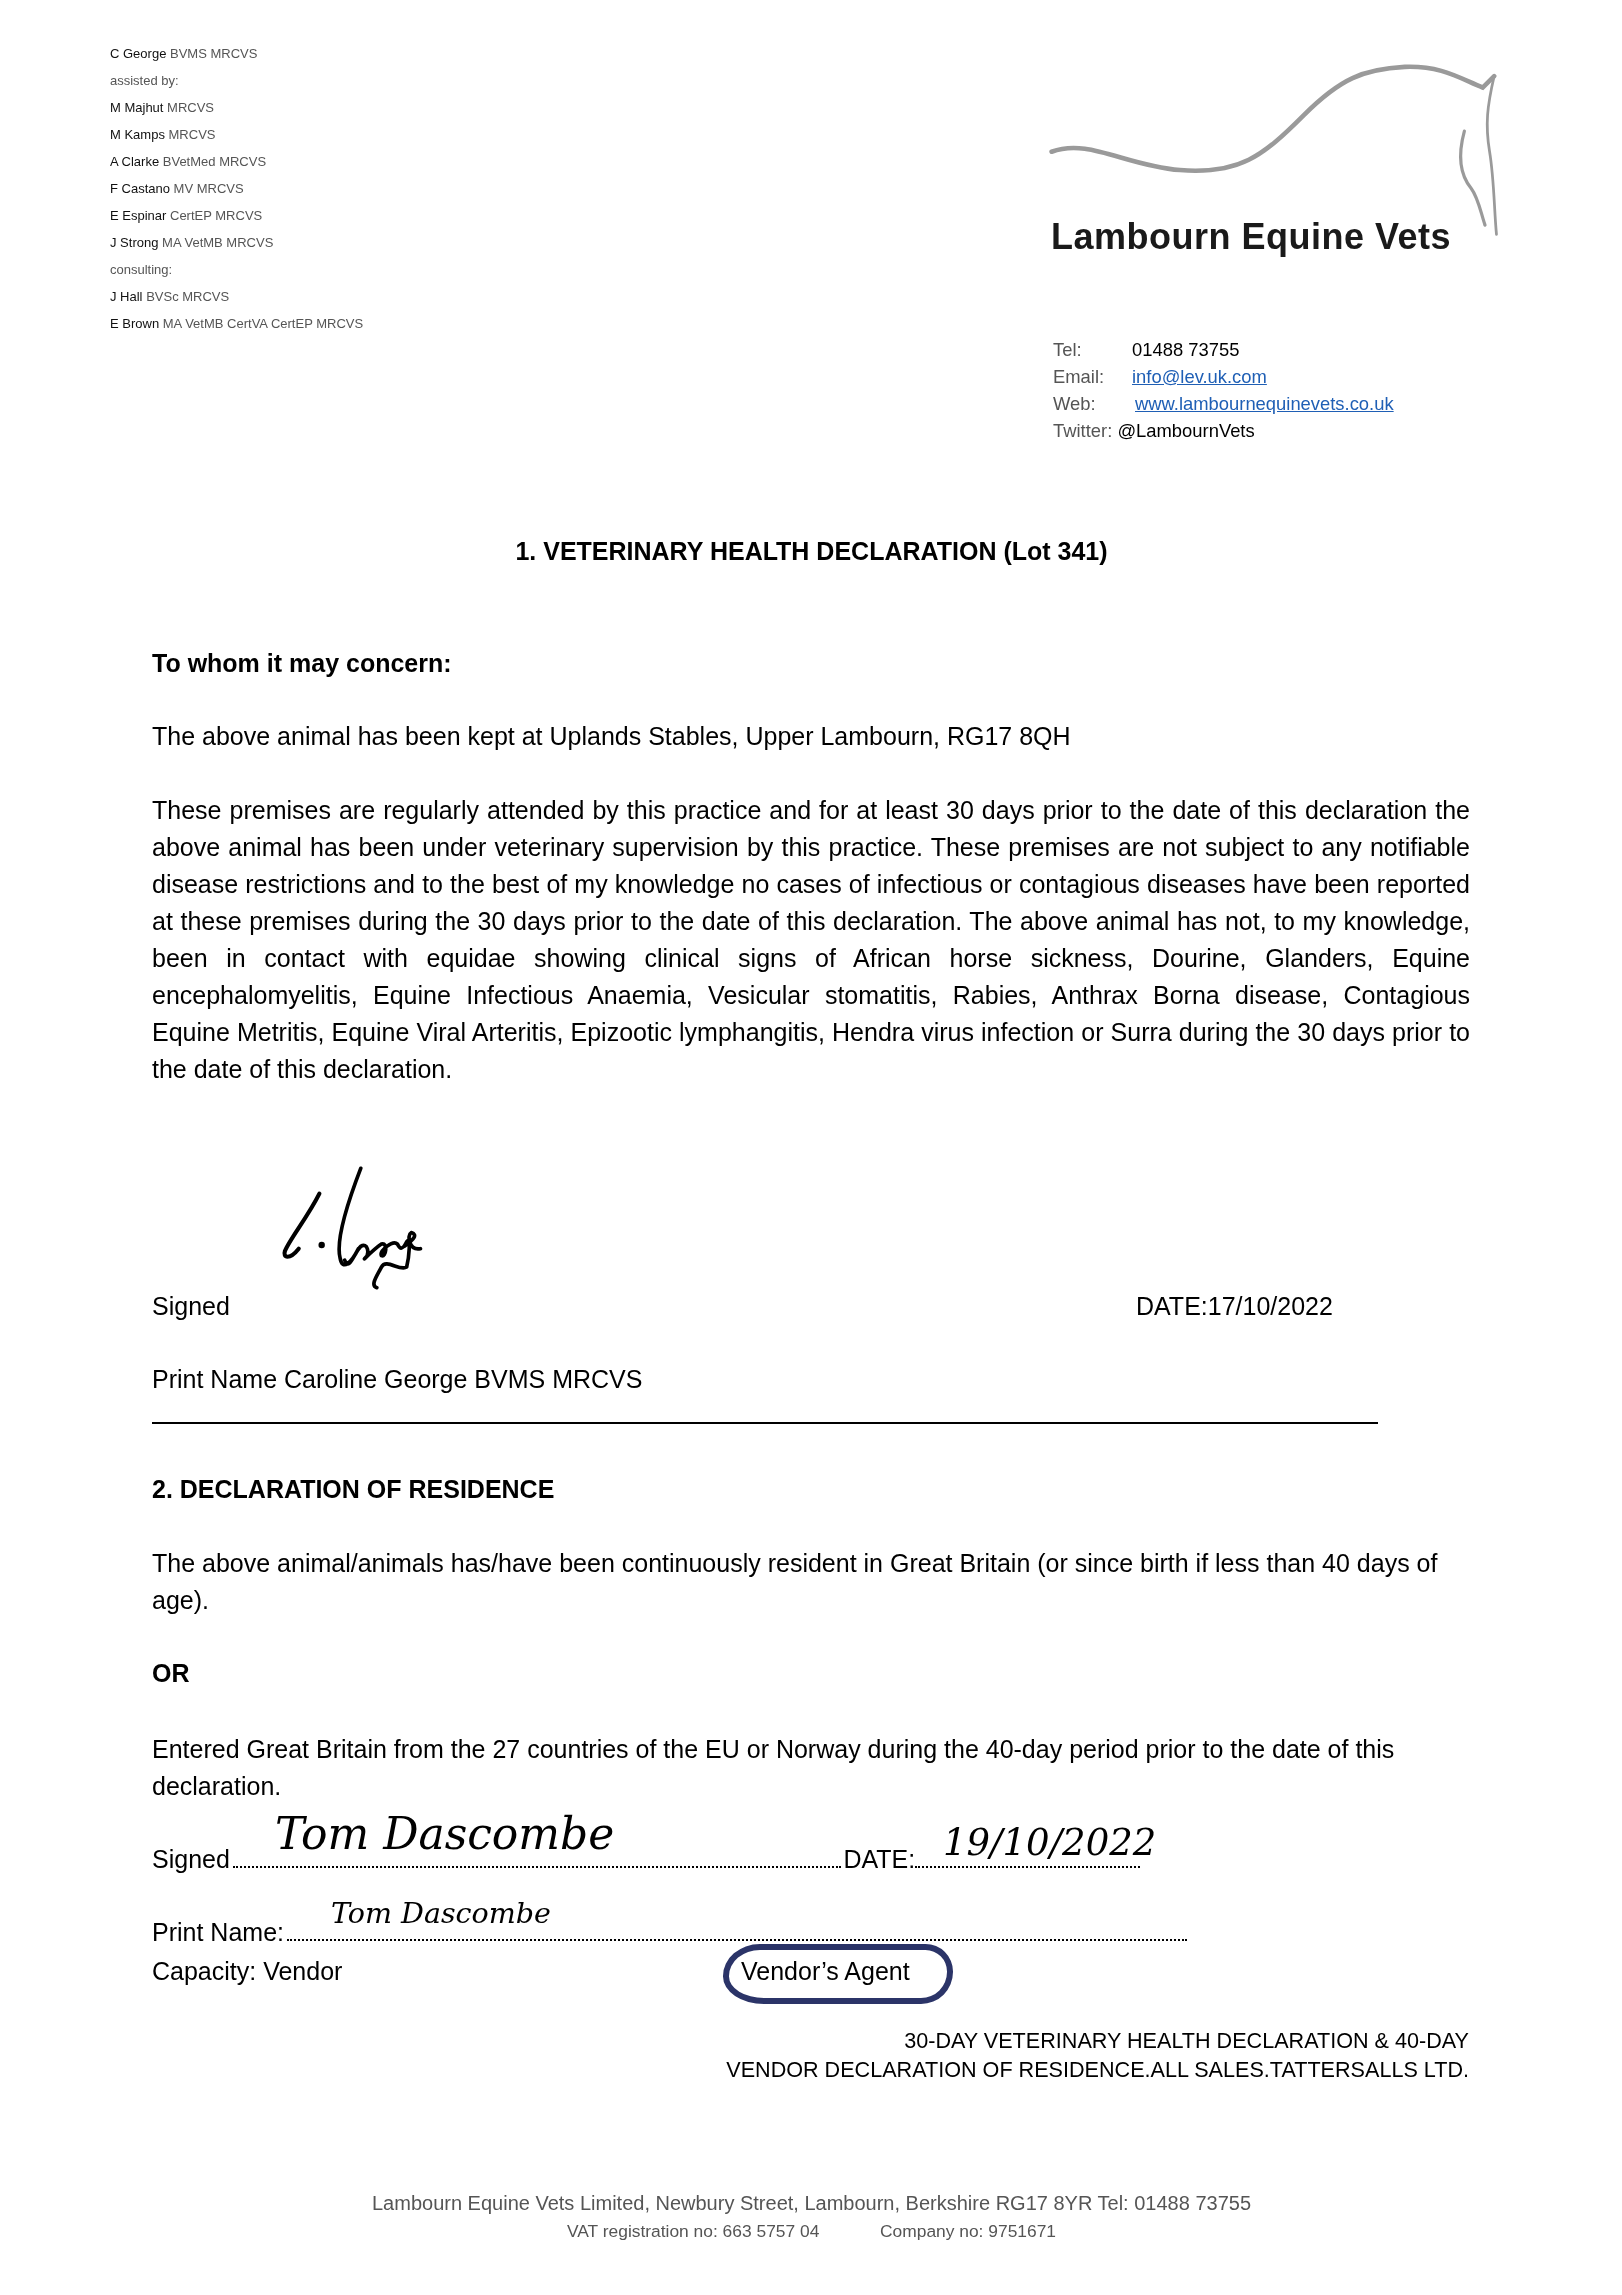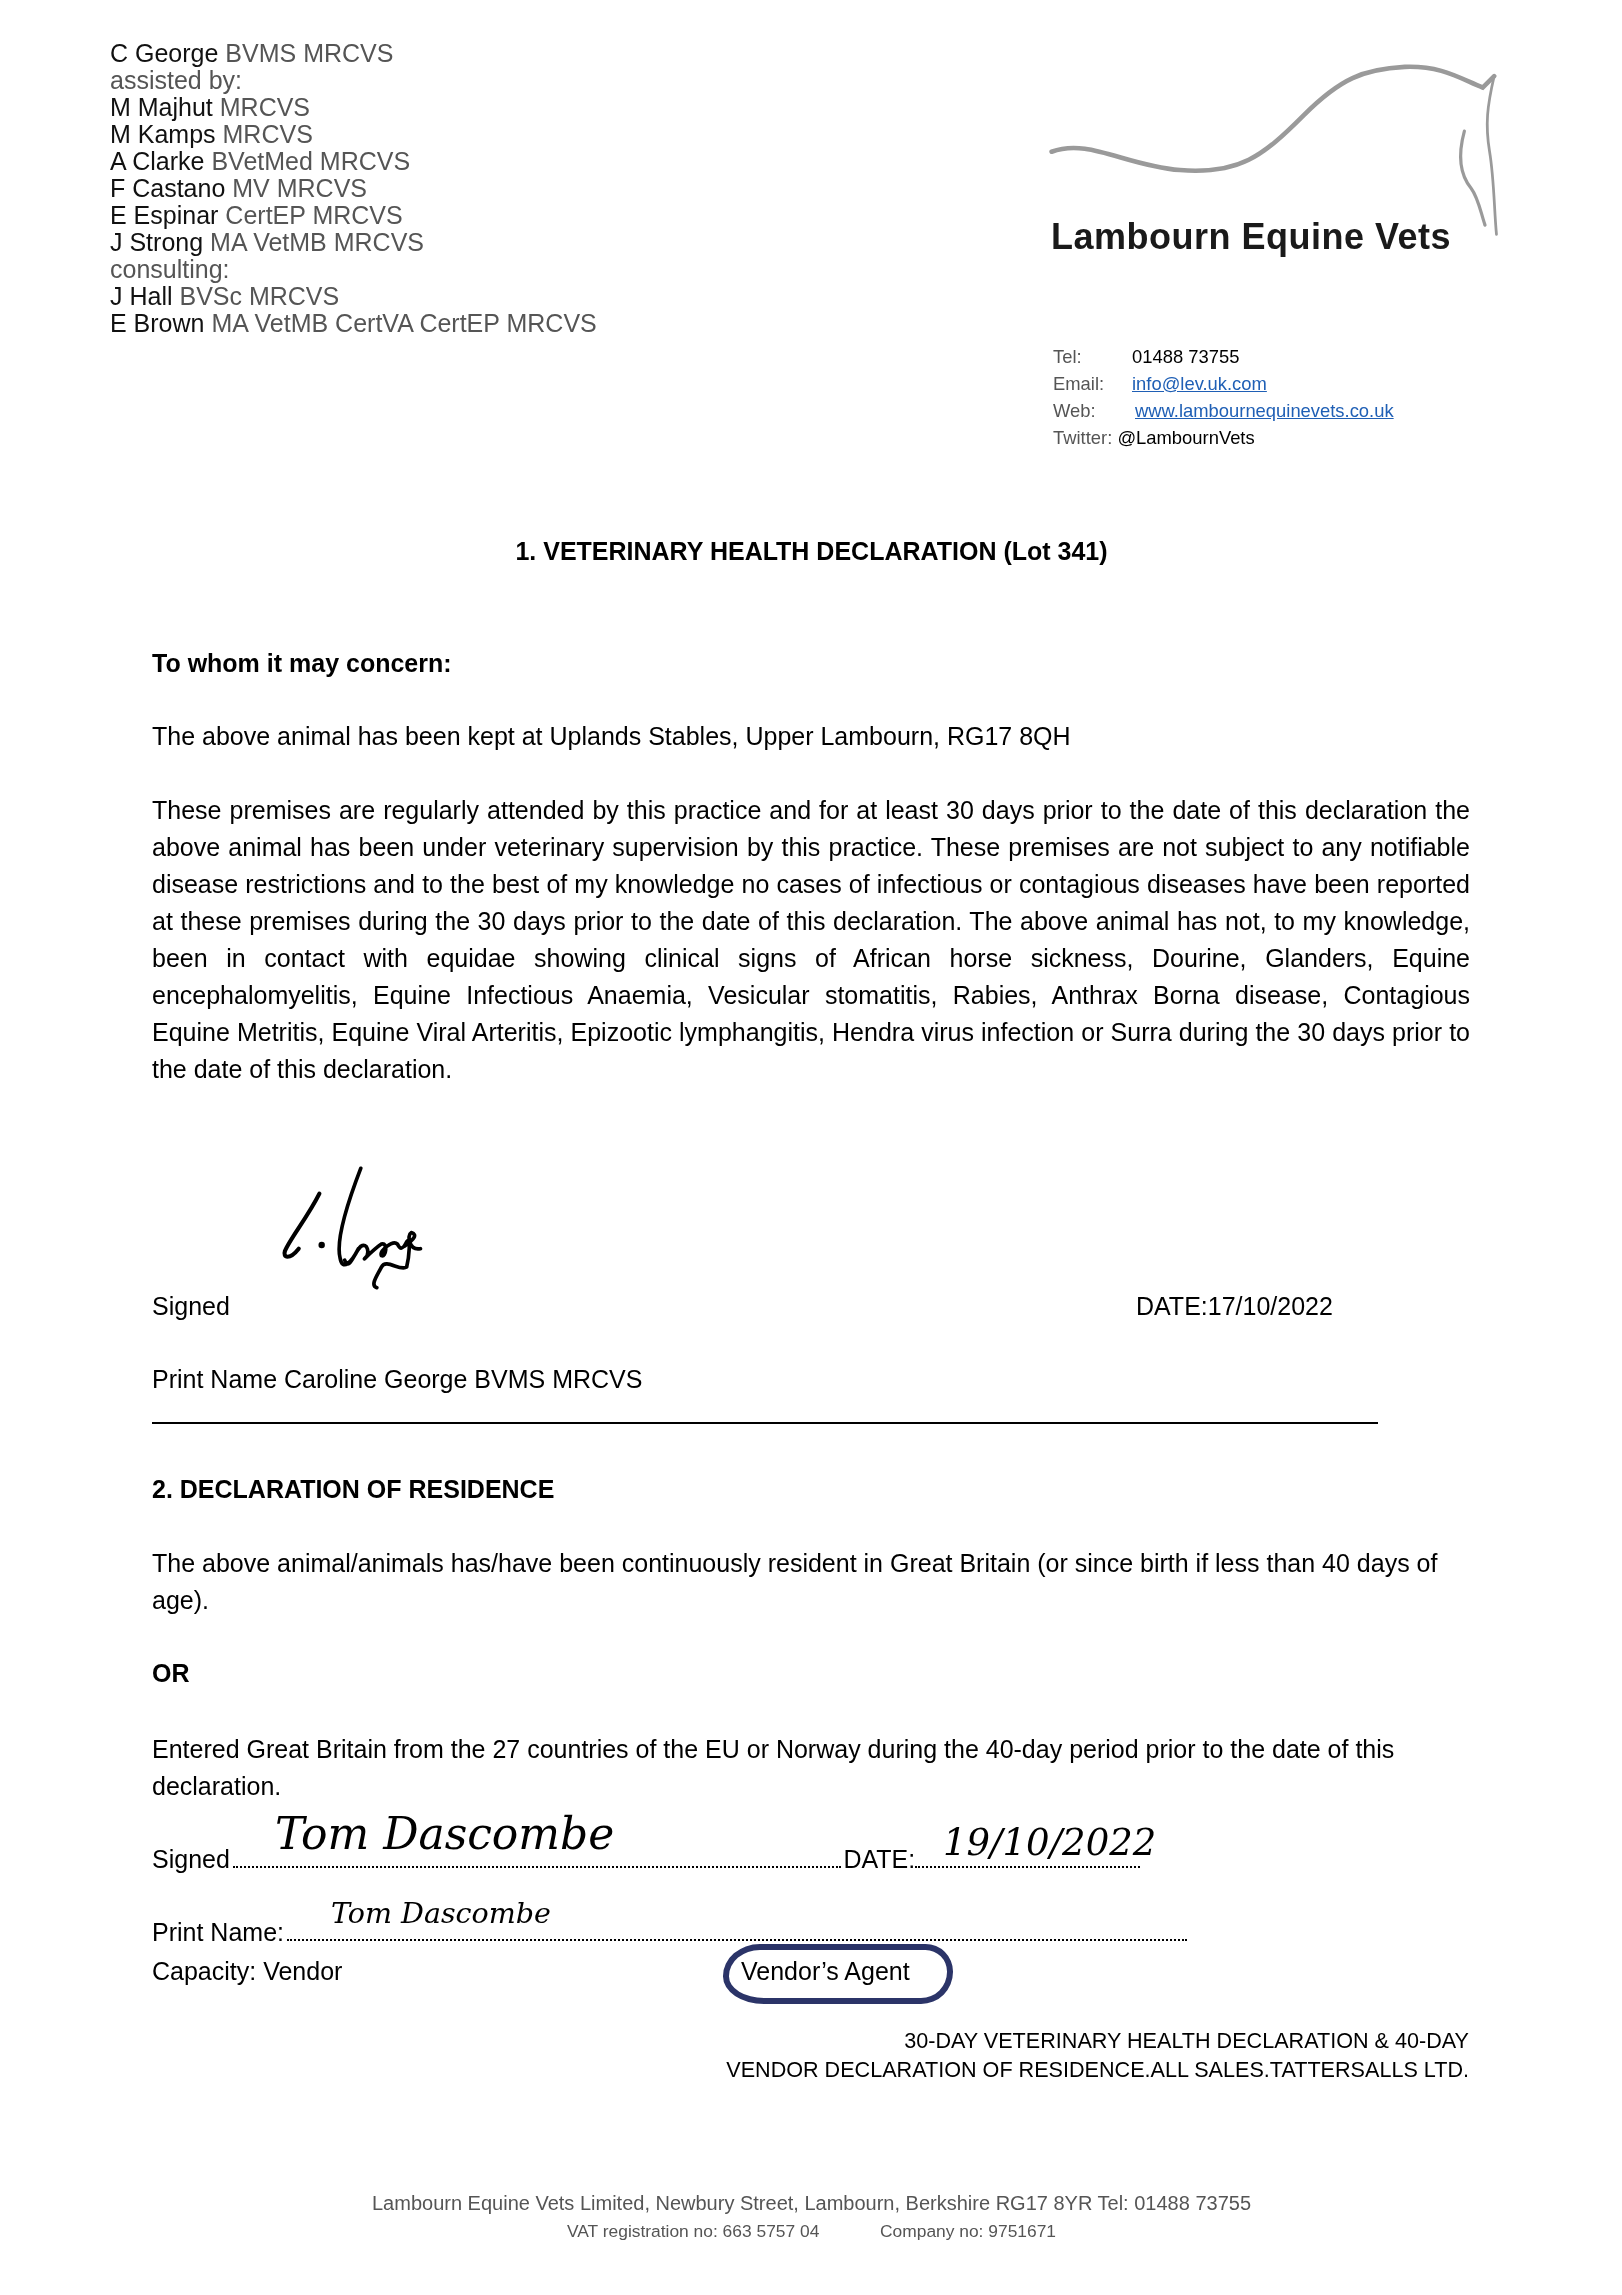--- a/index.html
+++ b/index.html
@@ -4,36 +4,36 @@
   <style>
     html, body { margin: 0; padding: 0; background: #ffffff; }
     body {
       width: 1623px; height: 2295px; position: relative; overflow: hidden;
       font-family: "Liberation Sans", "DejaVu Sans", sans-serif;
       color: #000;
     }
     .abs { position: absolute; }
 
     
-    .staff { left: 110px; top: 40px; font-size: 25px; line-height: 27px; }
+    .staff { left: 110px; top: 40px; font-size: 13px; line-height: 27px; }
     .staff .line { white-space: nowrap; }
     .staff .nm { color: #111; }
     .staff .q { color: #555; }
     .staff .lbl { color: #555; }
 
     
     .logo { left: 1047px; top: 60px; width: 477px; height: 211px; }
     .logo-text {
       position: absolute; left: 1051px; top: 216px;
       font-size: 36px; font-weight: bold; color: #1a1a1a; letter-spacing: 0.5px;
       white-space: nowrap;
     }
 
     
-    .contact { left: 1053px; top: 343px; font-size: 18.4px; line-height: 27px; }
+    .contact { left: 1053px; top: 336px; font-size: 18.4px; line-height: 27px; }
     .contact .row { white-space: nowrap; }
     .contact .k { color: #555; display: inline-block; }
     .contact .v { color: #000; }
     .contact .link { color: #1f5fb5; text-decoration: underline; }
 
     
     .title {
       left: 0; width: 1623px; top: 533px; text-align: center;
       font-weight: bold; font-size: 25px; line-height: 37px;
     }

